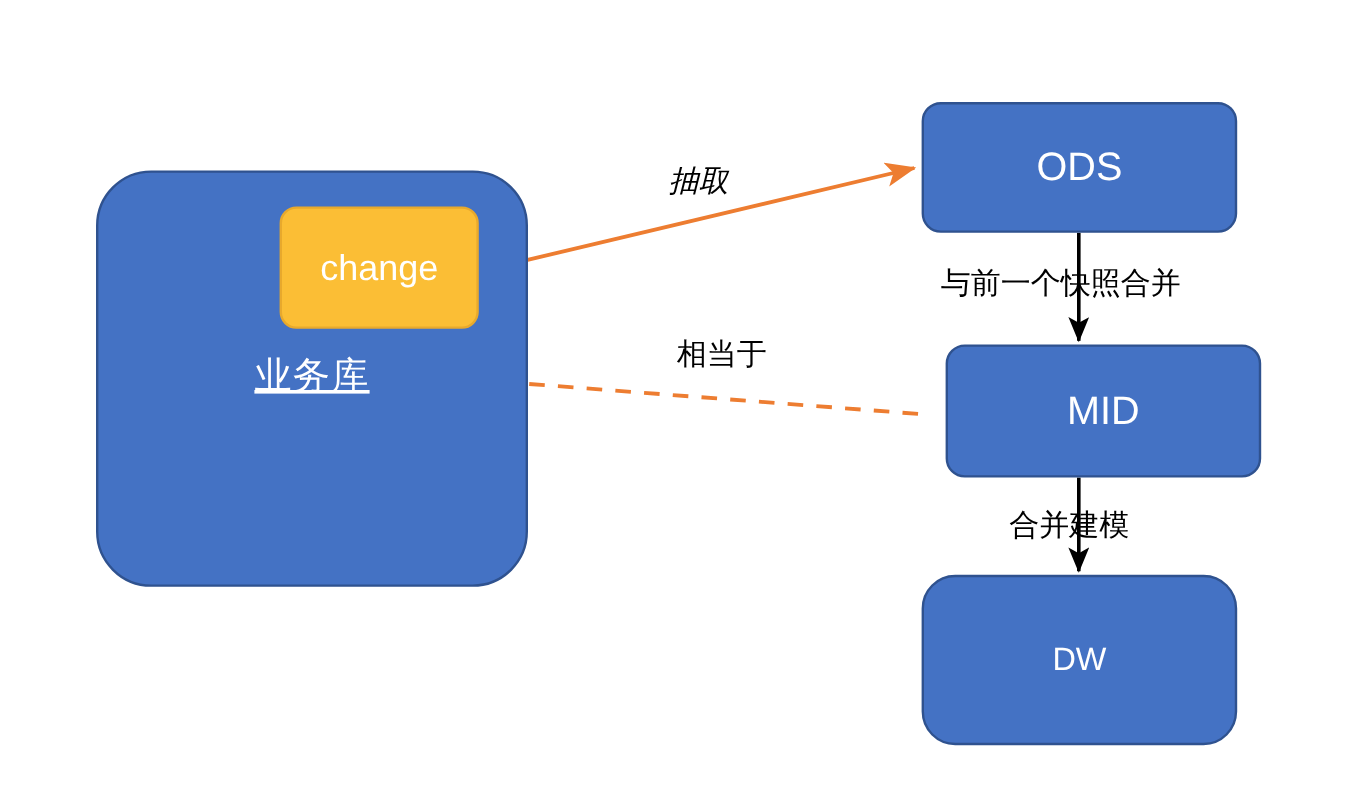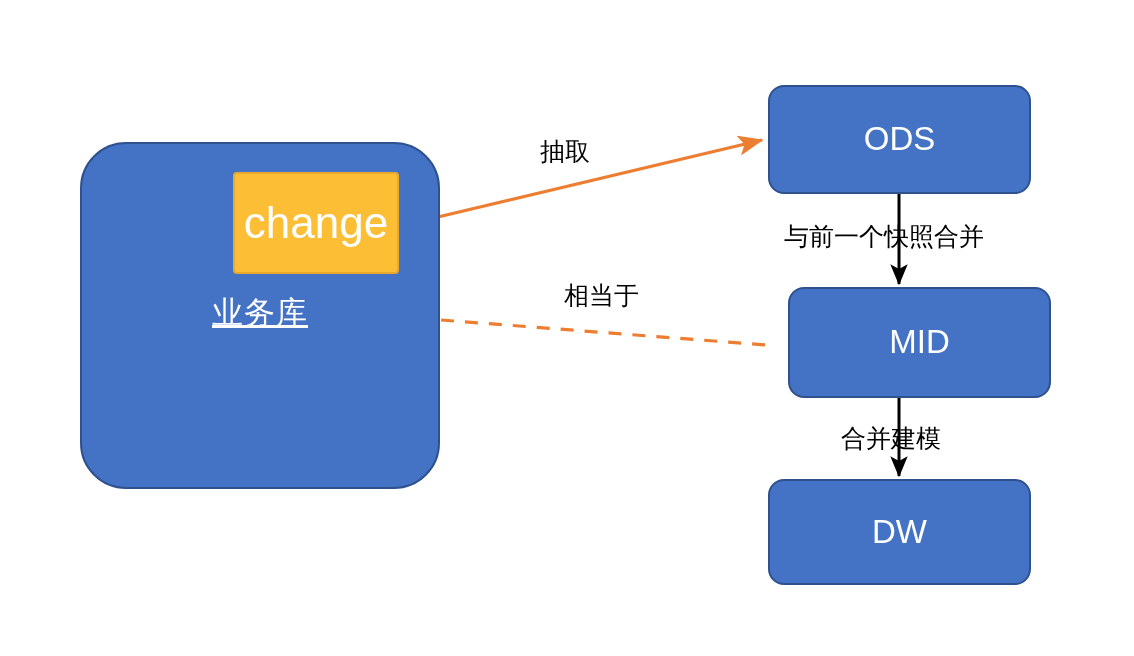--- a/index.html
+++ b/index.html
@@ -52,22 +52,22 @@
     font-size: 31px;
     letter-spacing: 1px;
     text-decoration: underline;
   }
   
   #change-node {
     left: 233px;
     top: 172px;
     width: 166px;
     height: 102px;
-    border-radius: 4px;
-    font-size: 44px;
+    border-radius: 14px;
+    font-size: 30px;
   }
   
   #ods-node {
     left: 768px;
     top: 85px;
     width: 263px;
     height: 109px;
     border-radius: 16px;
     font-size: 33px;
   }
@@ -77,33 +77,33 @@
     width: 263px;
     height: 111px;
     border-radius: 16px;
     font-size: 33px;
     margin-left: 20px;
   }
   #dw-node {
     left: 768px;
     top: 479px;
     width: 263px;
-    height: 106px;
-    border-radius: 16px;
-    font-size: 33px;
+    height: 142px;
+    border-radius: 28px;
+    font-size: 27px;
   }
   
   .edge-label {
     position: absolute;
     color: #000000;
     font-size: 25px;
     white-space: nowrap;
     line-height: 1;
   }
-  #label-extract   { left: 540px; top: 139px; }
+  #label-extract   { left: 557px; top: 139px; font-style: italic; }
   #label-equiv     { left: 564px; top: 283px; }
   #label-merge-snap{ left: 784px; top: 224px; }
   #label-merge-model{ left: 841px; top: 426px; }
   
   #edges {
     position: absolute;
     left: 0;
     top: 0;
     width: 1134px;
     height: 656px;

